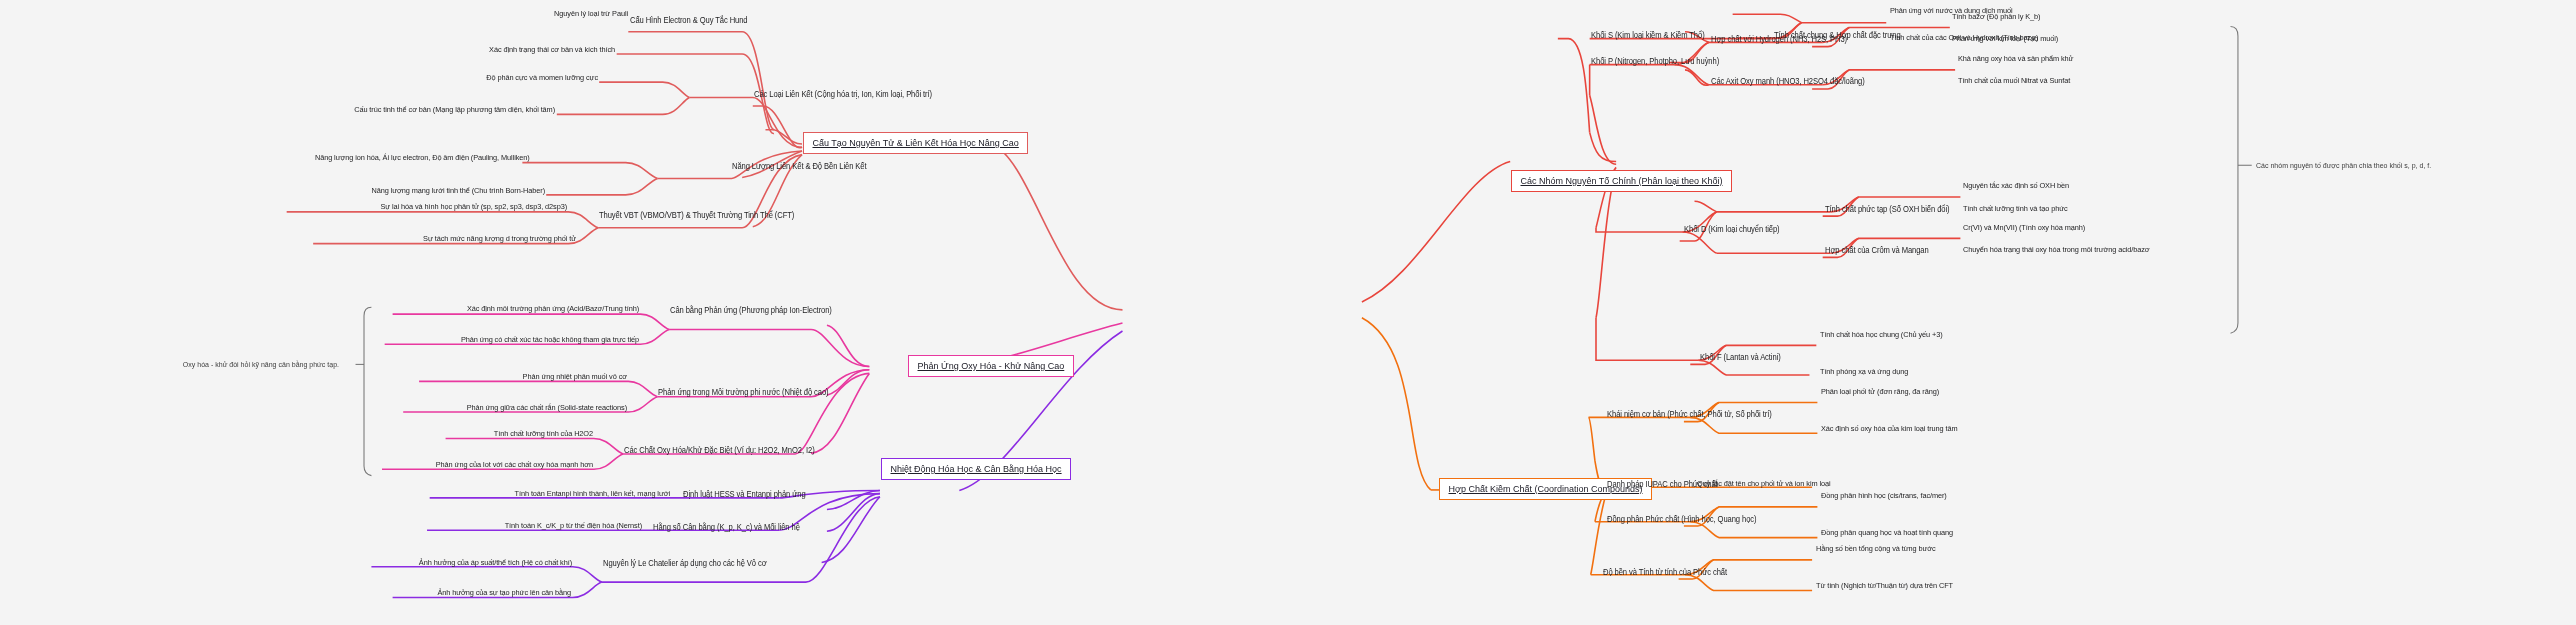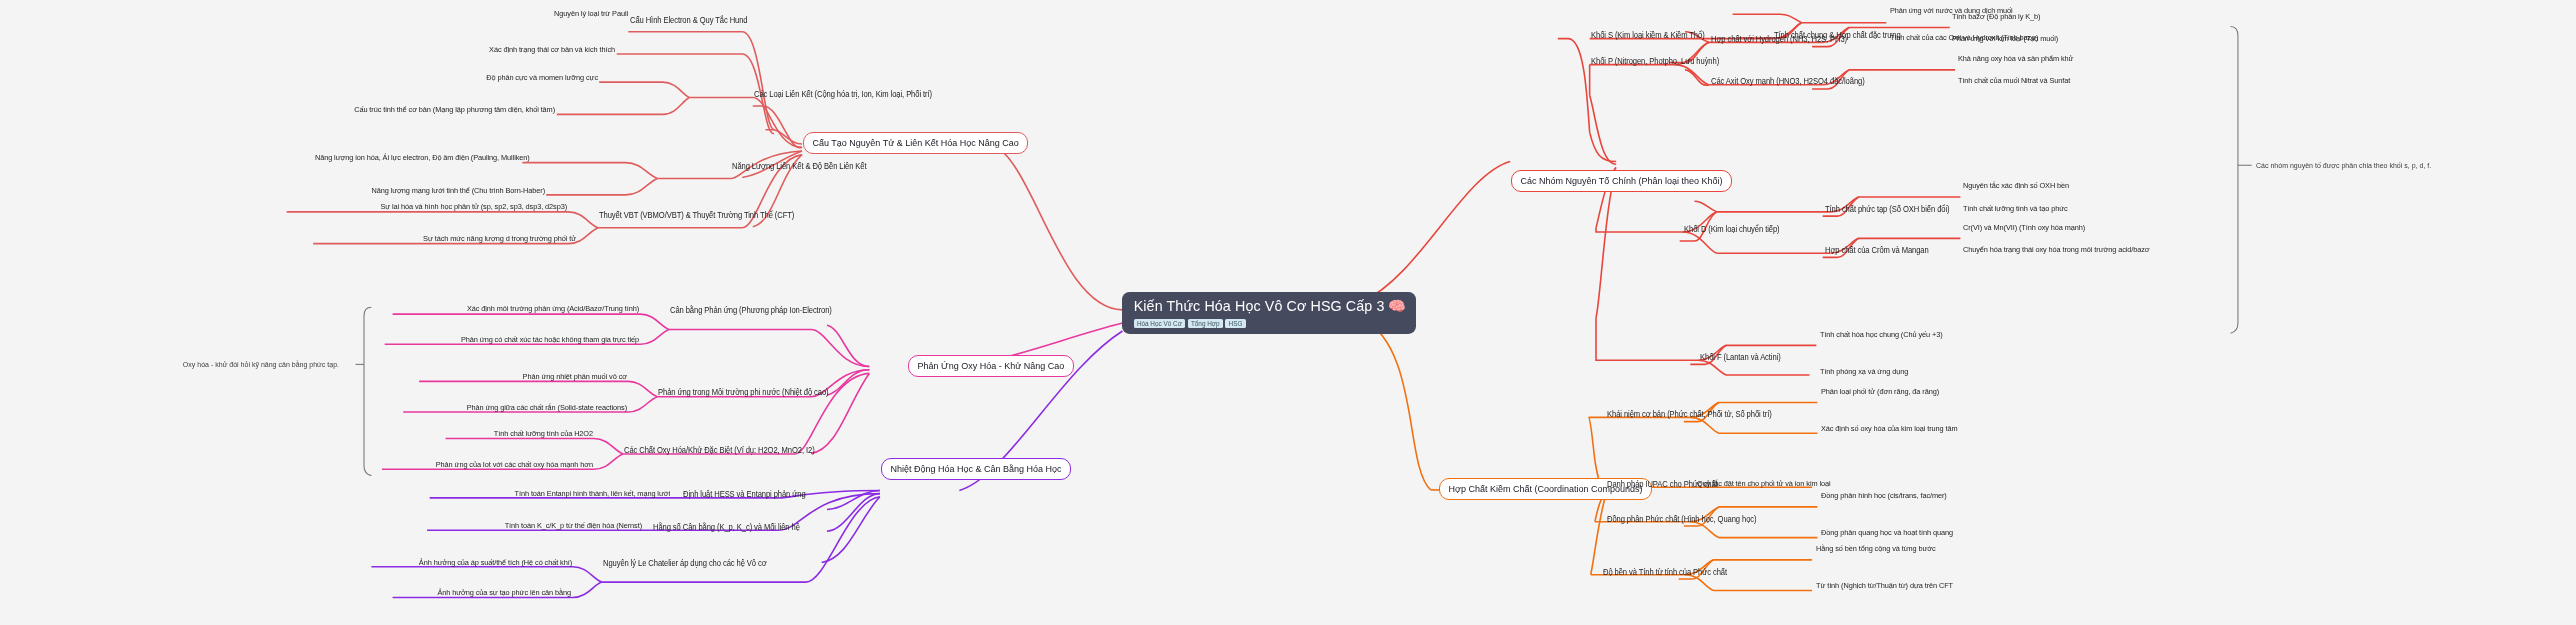--- a/index.html
+++ b/index.html
@@ -7,22 +7,22 @@
   #canvas{position:relative;width:2576px;height:625px;background:#f4f4f4;}
   svg.links{position:absolute;left:0;top:0;width:2576px;height:625px;pointer-events:none;}
 
   .node{position:absolute;white-space:nowrap;color:#1d1d1f;}
   .leaf{font-size:8px;line-height:1.1;letter-spacing:-0.1px;transform:scaleX(.92);}
   .leaf.r{transform-origin:left center;}
   .leaf.l{transform-origin:right center;text-align:right;}
   .mid{font-size:8.2px;letter-spacing:-0.1px;transform:scaleX(.93);}
   .mid.r{transform-origin:left center;}
 
-  .branch{position:absolute;background:#fff;border-radius:10px;padding:4.8px 8.5px;
-          font-size:9px;white-space:nowrap;color:#20202a;}
+  .branch{position:absolute;background:#fff;border-radius:0;padding:4.8px 8.5px;
+          font-size:9px;white-space:nowrap;color:#20202a;text-decoration:underline;}
   .branch.c1{border:1.6px solid #e05c5c;}
   .branch.c2{border:1.6px solid #e8389f;margin-left:38px;}
   .branch.c3{border:1.6px solid #8b2be2;}
   .branch.c4{border:1.6px solid #e8453c;}
   .branch.c5{border:1.6px solid #f2700f;}
 
   #root{position:absolute;left:1122px;top:292px;background:#454a5e;border-radius:7.4px;
         padding:6.4px 9.5px 6.4px 11.7px;}
   #root .rtitle{font-size:14.3px;color:#fff;letter-spacing:0.1px;line-height:1.15;}
   #root .tags{margin-top:3.7px;display:flex;gap:2.6px;}
@@ -172,28 +172,20 @@
 
         <path d="M3030 936 C3015 990 3008 1060 3002 1085"></path>
         <path d="M3002 1085 L3180 1085"></path>
         <path d="M3180 1085 C3208 1085 3218 1063 3234 1057 L3420 1057"></path>
         <path d="M3234 1057 C3218 1065 3211 1093 3194 1093 L3168 1093"></path>
         <path d="M3180 1085 C3208 1085 3218 1109 3234 1115 L3420 1115"></path>
       </g>
     </g>
   </svg>
 
-  <div id="root">
-    <div class="rtitle">Kiến Thức Hóa Học Vô Cơ HSG Cấp 3 🧠</div>
-    <div class="tags">
-      <span class="tag">Hóa Học Vô Cơ</span>
-      <span class="tag">Tổng Hợp</span>
-      <span class="tag">HSG</span>
-    </div>
-  </div>
 
   <div class="note l" style="left:-32px;top:360px;width:371px;">Oxy hóa - khử đòi hỏi kỹ năng cân bằng phức tạp.</div>
   <div class="note r" style="left:2256px;top:161px;">Các nhóm nguyên tố được phân chia theo khối s, p, d, f.</div>
 
   <div class="branch c1" style="left:803px;top:132px;">Cấu Tạo Nguyên Tử &amp; Liên Kết Hóa Học Nâng Cao</div>
 
   <div class="node mid r" style="left:630px;top:16px;">Cấu Hình Electron &amp; Quy Tắc Hund</div>
   <div class="node leaf l" style="left:435px;top:10px;width:193px;">Nguyên lý loại trừ Pauli</div>
   <div class="node leaf l" style="left:403px;top:46px;width:212px;">Xác định trạng thái cơ bản và kích thích</div>
 

